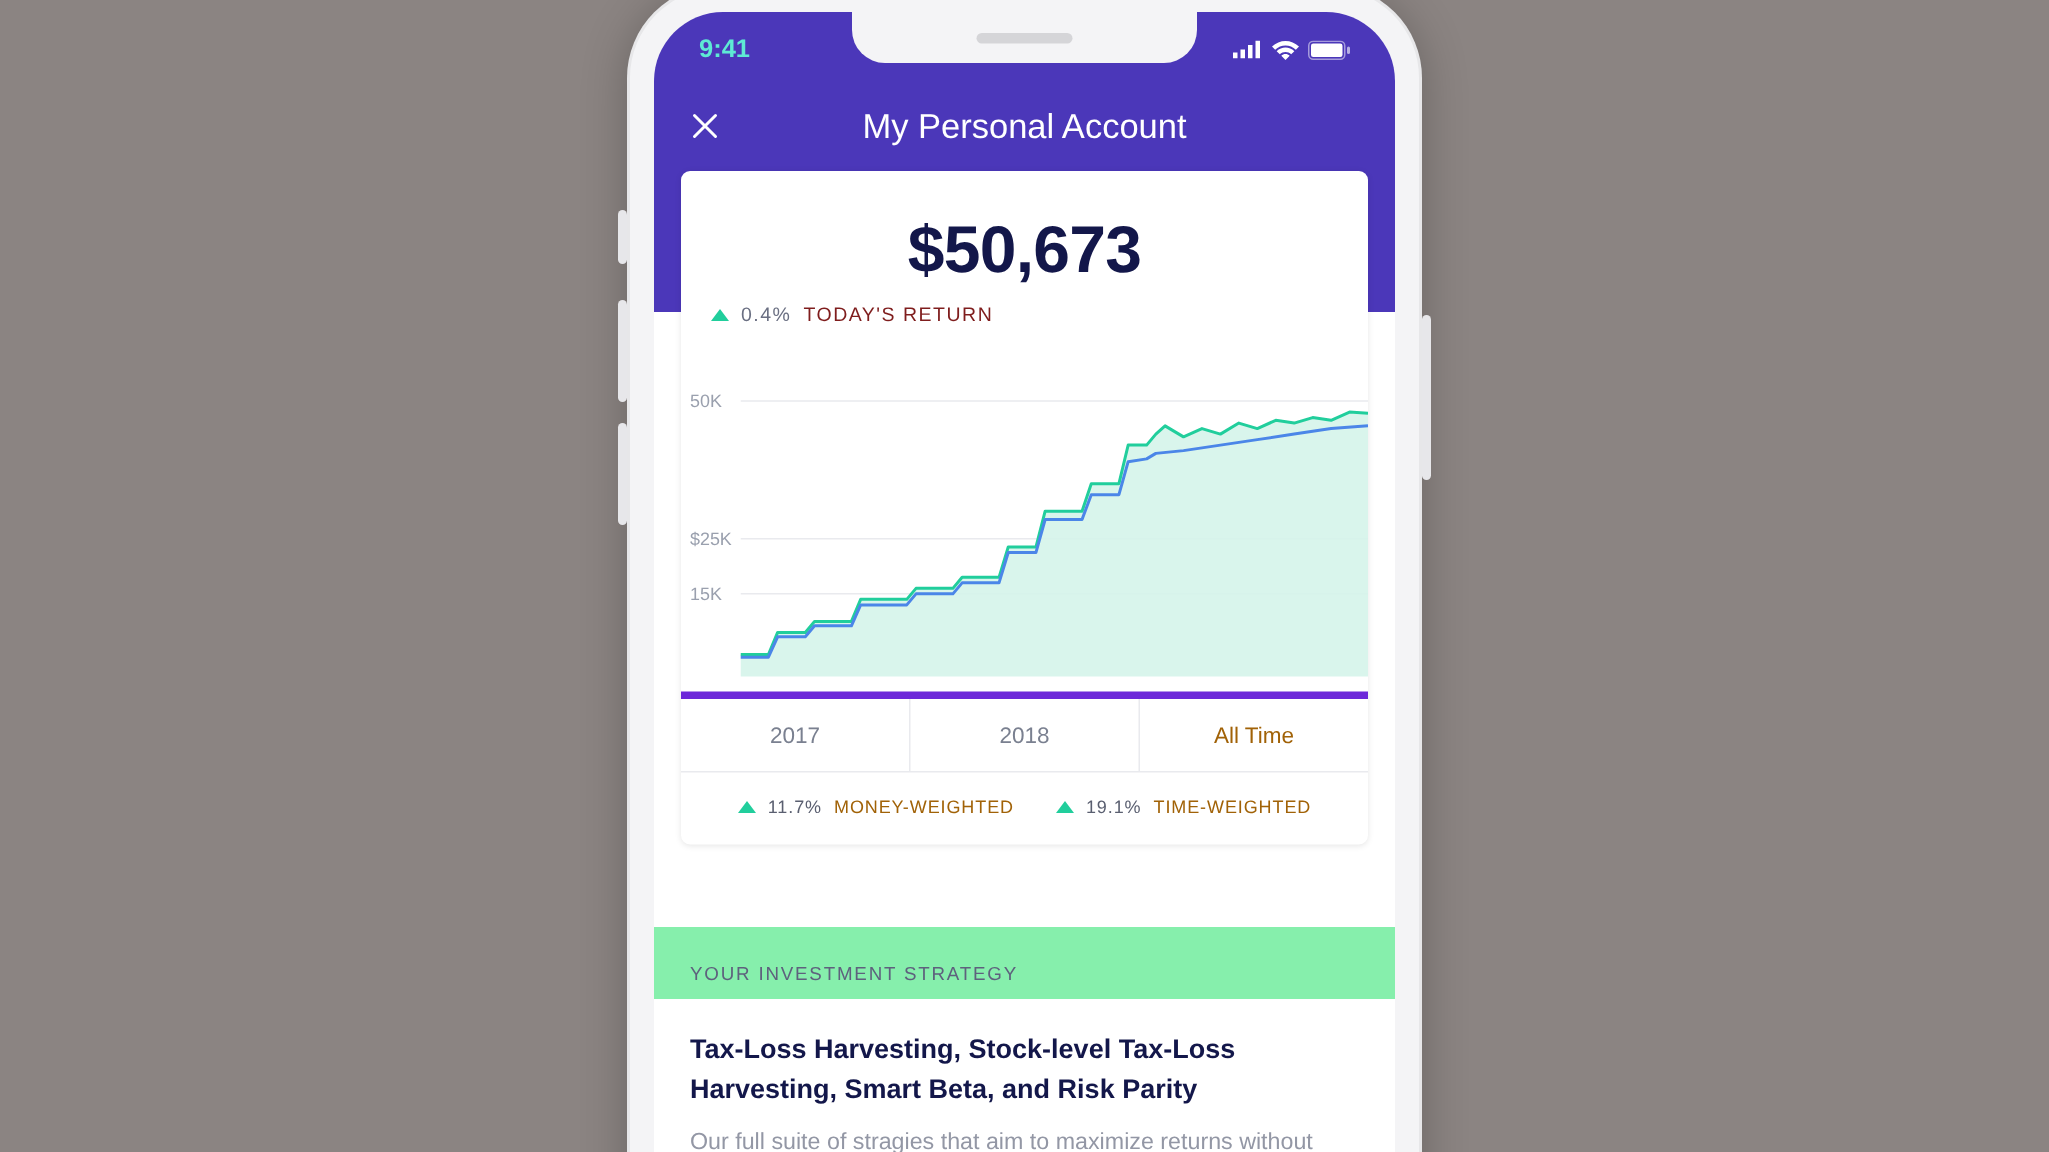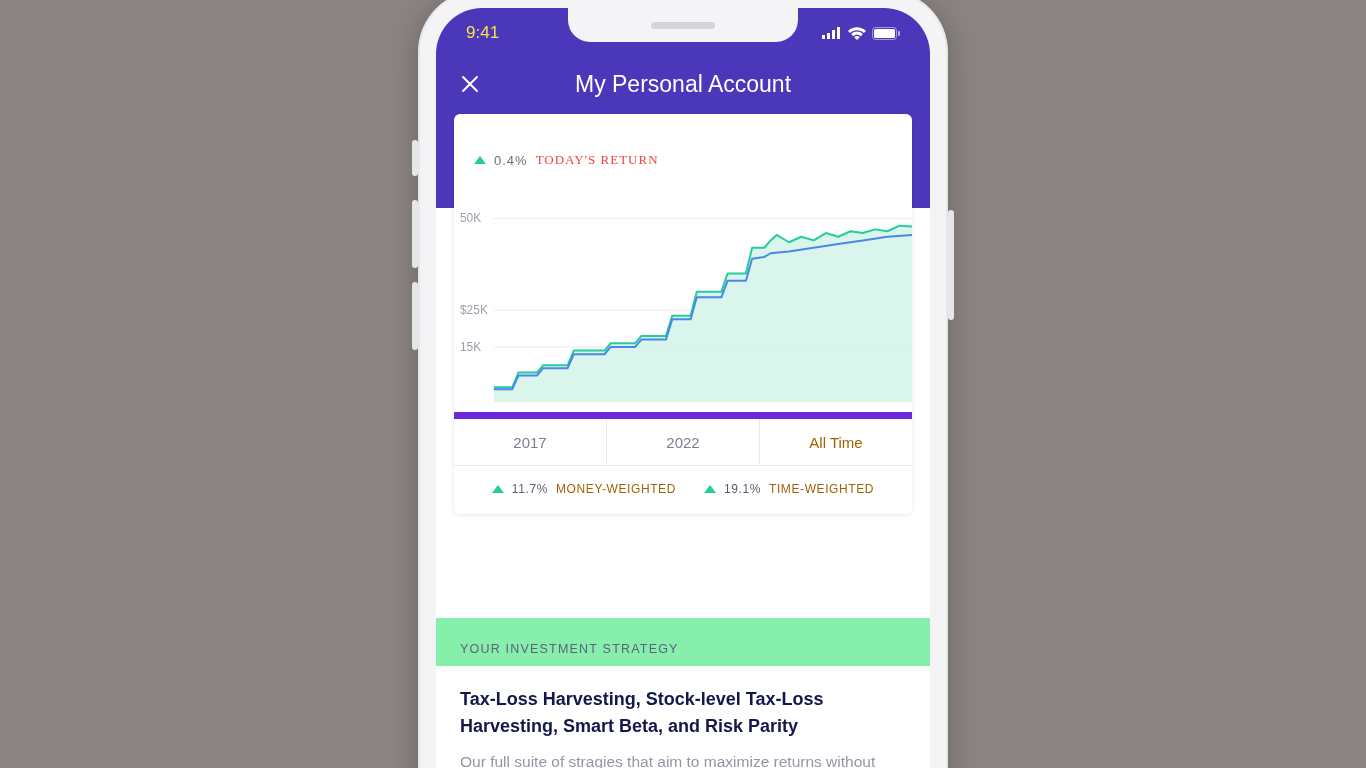--- a/index.html
+++ b/index.html
@@ -49,21 +49,21 @@
   .header {
     background:#4b37b9;
     color:#fff;
     height:200px;
     width:100%;
     position:relative;
   }
   .status-bar {
     height:50px; display:flex; align-items:center;
     justify-content:space-between;
-    padding: 0 30px; font-size:17px; font-weight:400; color:#fde047;
+    padding: 0 30px; font-size:17px; font-weight:700; color:#5eead4;
   }
   .status-right { display:flex; align-items:center; gap:6px; }
   .status-right svg { display:block; }
   .title-row {
     display:flex; align-items:center; height:52px; padding:0 20px;
     position:relative;
   }
   .close-btn { color:#fff; width:28px; height:28px; display:flex; align-items:center; justify-content:center; cursor:pointer; }
   .page-title {
     position:absolute; left:0; right:0; text-align:center;
@@ -74,31 +74,31 @@
     position:absolute; left:18px; right:18px; top:106px;
     background:#fff; border-radius:6px;
     box-shadow: 0 1px 4px rgba(0,0,0,0.1);
     overflow:hidden;
   }
   .balance-block { padding:28px 20px 10px; text-align:center; }
   .balance-value { font-size:44px; font-weight:700; color:#13174a; letter-spacing:-0.5px; }
   .today-return { margin-top:10px; display:flex; justify-content:flex-start; align-items:center; gap:8px;
     font-size:13px; letter-spacing:1px; color:#6a6f82; }
   .today-return .pct { color:#6a6f82; font-weight:500; }
-  .today-return .lbl { color:#ef4444;font-family:Liberation Serif, serif; }
+  .today-return .lbl { color:#7f1d1d; }
   .tri-up {
     width:0; height:0; border-left:6px solid transparent; border-right:6px solid transparent;
     border-bottom:8px solid #21ce9c; display:inline-block;
   }
 
   .chart-wrap { margin-top:14px; }
   .chart { width:100%; height:220px; display:block; }
 
   .timerange {
-    display:flex; border-top:7px solid #6d28d9; border-bottom:1px solid #e9eaee;
+    display:flex; border-top:5px solid #6d28d9; border-bottom:1px solid #e9eaee;
     height:54px;
   }
   .timerange .tr-item {
     flex:1; display:flex; align-items:center; justify-content:center;
     font-size:15px; color:#7a8090; cursor:pointer;
     border-right:1px solid #e9eaee;
   }
   .timerange .tr-item:last-child { border-right:none; }
   .timerange .tr-item.active { color:#a16207; font-weight:400; }
 
@@ -161,20 +161,21 @@
           <svg width="20" height="20" viewBox="0 0 20 20">
               <path d="M3 3 L17 17 M17 3 L3 17" stroke="#fff" stroke-width="2" stroke-linecap="round"></path>
             </svg>
         </div>
         <div class="page-title">My Personal Account</div>
       </div>
     </div>
 
     <div class="card">
       <div class="balance-block">
+        <div class="balance-value">$50,673</div>
         <div class="today-return">
           <span class="tri-up"></span>
           <span class="pct">0.4%</span>
           <span class="lbl">TODAY'S RETURN</span>
         </div>
       </div>
 
       <div class="chart-wrap">
         <svg class="chart" id="chart-svg" viewBox="0 0 460 220" preserveAspectRatio="none">
             <line x1="40" y1="26.36363636363637" x2="460" y2="26.36363636363637" stroke="#e9eaee" stroke-width="1"></line>
@@ -184,21 +185,21 @@
             <line x1="40" y1="154.9090909090909" x2="460" y2="154.9090909090909" stroke="#e9eaee" stroke-width="1"></line>
             <text x="6" y="158.9090909090909" class="ylabel">15K</text>
             <path d="M 40 210 L 40 195.3090909090909 L 58.52941176468977 195.3090909090909 L 64.7058823529197 180.6181818181818 L 83.23529411763755 180.6181818181818 L 89.41176470586748 173.27272727272725 L 114.11764705881527 173.27272727272725 L 120.29411764704518 158.5818181818182 L 151.1764705882229 158.5818181818182 L 157.35294117645282 151.23636363636365 L 182.0588235294006 151.23636363636365 L 188.23529411763053 143.8909090909091 L 212.9411764705783 143.8909090909091 L 219.11764705880825 123.6909090909091 L 237.6470588235261 123.6909090909091 L 243.82352941175603 99.81818181818183 L 268.5294117647038 99.81818181818183 L 274.7058823529337 81.45454545454545 L 293.2352941176516 81.45454545454545 L 299.4117647058815 55.745454545454535 L 311.7647058823414 55.745454545454535 L 317.9411764705994 48.39999999999999 L 324.11764705882933 42.89090909090909 L 336.47058823528914 50.23636363636364 L 348.8235294117771 44.72727272727272 L 361.17647058823695 48.39999999999999 L 373.5294117646968 41.05454545454547 L 385.88235294118476 44.72727272727272 L 398.23529411764457 39.21818181818182 L 410.5882352941325 41.05454545454547 L 422.9411764705924 37.38181818181819 L 435.2941176470522 39.21818181818182 L 447.64705882354014 33.70909090909092 L 460 34.44363636363636 L 460 210 Z" fill="#d5f4ea" fill-opacity="0.9"></path>
             <path d="M 40 195.3090909090909 L 58.52941176468977 195.3090909090909 L 64.7058823529197 180.6181818181818 L 83.23529411763755 180.6181818181818 L 89.41176470586748 173.27272727272725 L 114.11764705881527 173.27272727272725 L 120.29411764704518 158.5818181818182 L 151.1764705882229 158.5818181818182 L 157.35294117645282 151.23636363636365 L 182.0588235294006 151.23636363636365 L 188.23529411763053 143.8909090909091 L 212.9411764705783 143.8909090909091 L 219.11764705880825 123.6909090909091 L 237.6470588235261 123.6909090909091 L 243.82352941175603 99.81818181818183 L 268.5294117647038 99.81818181818183 L 274.7058823529337 81.45454545454545 L 293.2352941176516 81.45454545454545 L 299.4117647058815 55.745454545454535 L 311.7647058823414 55.745454545454535 L 317.9411764705994 48.39999999999999 L 324.11764705882933 42.89090909090909 L 336.47058823528914 50.23636363636364 L 348.8235294117771 44.72727272727272 L 361.17647058823695 48.39999999999999 L 373.5294117646968 41.05454545454547 L 385.88235294118476 44.72727272727272 L 398.23529411764457 39.21818181818182 L 410.5882352941325 41.05454545454547 L 422.9411764705924 37.38181818181819 L 435.2941176470522 39.21818181818182 L 447.64705882354014 33.70909090909092 L 460 34.44363636363636" fill="none" stroke="#21ce9c" stroke-width="2" stroke-linejoin="round"></path>
             <path d="M 40 197.14545454545456 L 58.52941176468977 197.14545454545456 L 64.7058823529197 183.55636363636364 L 83.23529411763755 183.55636363636364 L 89.41176470586748 176.2109090909091 L 114.11764705881527 176.2109090909091 L 120.29411764704518 162.25454545454545 L 151.1764705882229 162.25454545454545 L 157.35294117645282 154.9090909090909 L 182.0588235294006 154.9090909090909 L 188.23529411763053 147.56363636363636 L 212.9411764705783 147.56363636363636 L 219.11764705880825 127.36363636363635 L 237.6470588235261 127.36363636363635 L 243.82352941175603 105.32727272727273 L 268.5294117647038 105.32727272727273 L 274.7058823529337 88.80000000000001 L 293.2352941176516 88.80000000000001 L 299.4117647058815 66.76363636363635 L 311.7647058823414 64.92727272727274 L 317.9411764705994 61.254545454545465 L 336.47058823528914 59.418181818181814 L 361.17647058823695 55.745454545454535 L 385.88235294118476 52.07272727272726 L 410.5882352941325 48.39999999999999 L 435.2941176470522 44.72727272727272 L 460 42.89090909090909" fill="none" stroke="#4b86e8" stroke-width="2" stroke-linejoin="round"></path>
           </svg>
       </div>
 
       <div class="timerange" id="timerange">
           <div class="tr-item">2017</div>
-          <div class="tr-item">2022</div>
+          <div class="tr-item">2018</div>
           <div class="tr-item active">All Time</div>
         </div>
 
       <div class="perf-row">
         <div class="perf-item">
           <span class="tri-up"></span>
           <span class="pct">11.7%</span>
           <span class="lbl">MONEY-WEIGHTED</span>
         </div>
         <div class="perf-item">

